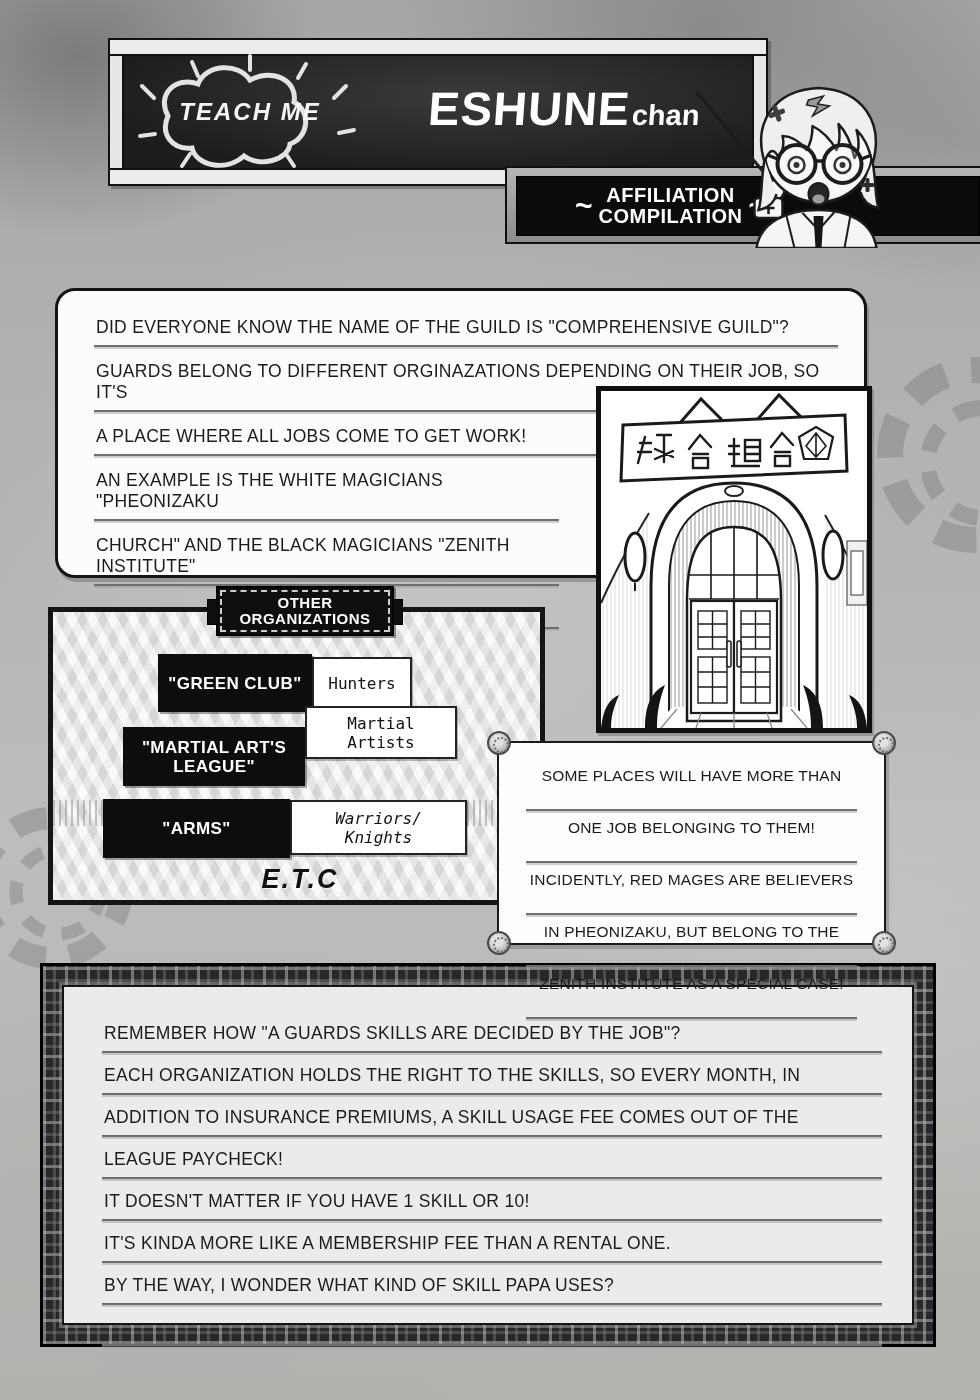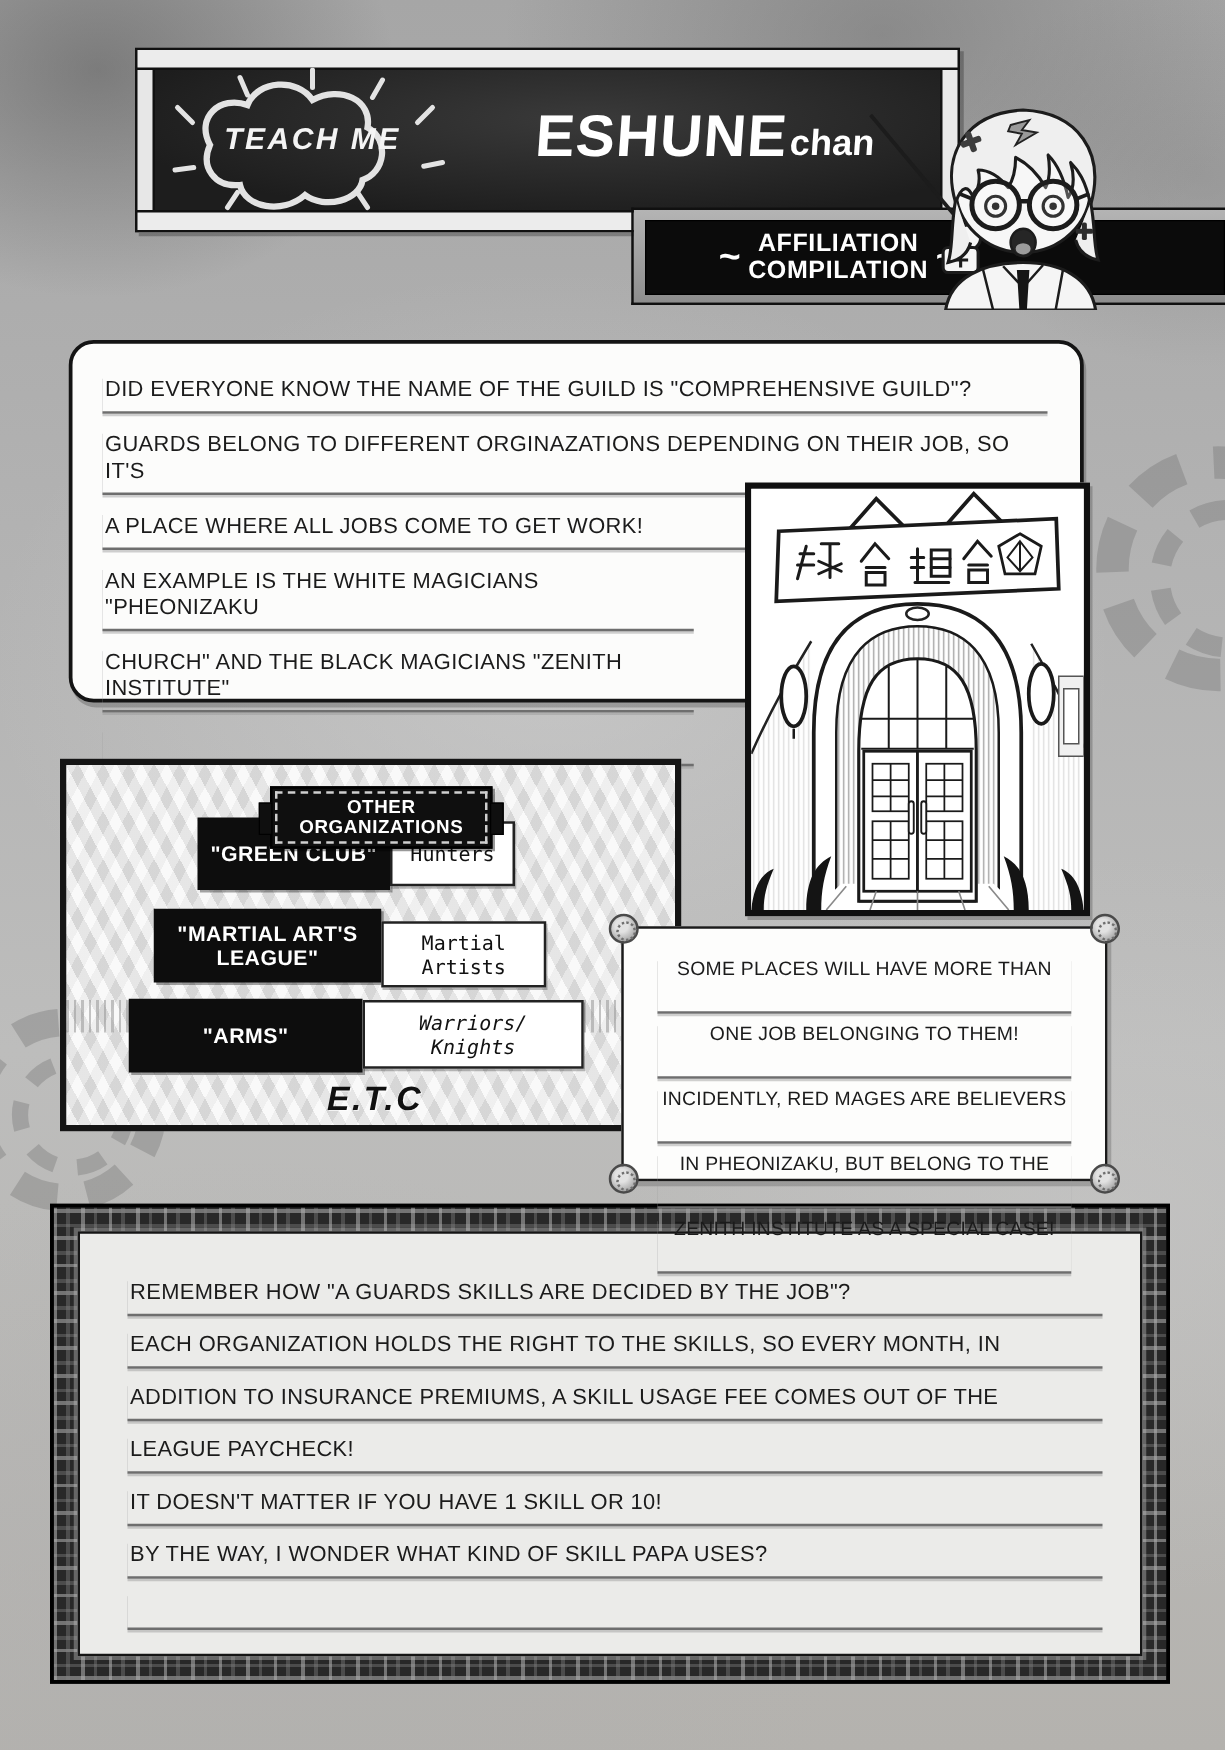--- a/index.html
+++ b/index.html
@@ -37,23 +37,23 @@
   .banner{position:absolute;left:505px;top:166px;width:475px;height:78px;z-index:3;
     background:linear-gradient(180deg,#b4b4b4,#8d8d8d);border:2px solid #101010;border-right:none;
     padding:8px 0 8px 9px;box-sizing:border-box;}
   .banner-black{height:100%;background:#0b0b0b;border:1px solid #000;display:flex;align-items:center;color:#fff;}
   .banner-text{display:flex;align-items:center;margin-left:52px;}
   .banner-tilde{font-size:30px;font-weight:bold;padding:0 6px;}
   .banner-lines{text-align:center;font-weight:bold;font-size:20px;line-height:21px;letter-spacing:.5px;}
   
   .mascot{position:absolute;left:688px;top:52px;width:205px;height:196px;z-index:6;}
   
-  .intro-box{position:absolute;left:55px;top:272px;width:812px;height:290px;box-sizing:border-box;
+  .intro-box{position:absolute;left:55px;top:288px;width:812px;height:290px;box-sizing:border-box;
     background:#fcfcfb;border:3px solid #141414;border-radius:20px;z-index:1;
-    padding:26px 26px 0 24px;box-shadow:2px 4px 0 rgba(60,60,60,.30);}
+    padding:26px 26px 0 36px;box-shadow:2px 4px 0 rgba(60,60,60,.30);}
   .hand-line{font-size:17.5px;letter-spacing:.3px;font-weight:500;
     padding:0 2px 7px 2px;margin-bottom:14px;min-height:20px;
     border-bottom:2px solid #6e6e6e;box-shadow:0 2px 0 rgba(150,150,150,.45);}
   .w62{width:62%;}
   
   .guild-panel{position:absolute;left:596px;top:386px;width:276px;height:347px;box-sizing:border-box;
     background:#fff;border:5px solid #101010;z-index:3;box-shadow:2px 3px 0 rgba(60,60,60,.3);}
   
   .org-panel{position:absolute;left:48px;top:607px;width:497px;height:298px;box-sizing:border-box;
     border:5px solid #151515;z-index:1;
@@ -63,21 +63,21 @@
       repeating-linear-gradient(62deg, rgba(255,255,255,.55) 0 9px, rgba(198,198,198,.28) 9px 18px),
       repeating-linear-gradient(-62deg, rgba(255,255,255,.55) 0 9px, rgba(203,203,203,.28) 9px 18px);
     background-size:100% 26px,100% 100%,100% 100%;
     background-position:0 188px,0 0,0 0;
     background-repeat:no-repeat,repeat,repeat;}
   .org-badge{position:absolute;left:216px;top:586px;width:178px;height:50px;z-index:4;
     background:#0f0f0f;border:2px solid #000;box-sizing:border-box;
     outline:2px dashed #cfcfcf;outline-offset:-6px;
     display:flex;flex-direction:column;align-items:center;justify-content:center;
     color:#fff;font-weight:bold;font-size:15px;line-height:16px;letter-spacing:.5px;
-    box-shadow:2px 2px 0 rgba(0,0,0,.4);margin-top:43px;}
+    box-shadow:2px 2px 0 rgba(0,0,0,.4);}
   .org-badge::before,.org-badge::after{content:"";position:absolute;top:11px;width:9px;height:24px;background:#0f0f0f;border:1px solid #000;}
   .org-badge::before{left:-11px;}
   .org-badge::after{right:-11px;}
   .org-label{position:absolute;z-index:2;background:#0d0d0d;color:#fff;
     display:flex;flex-direction:column;align-items:center;justify-content:center;
     font-weight:bold;font-size:17px;line-height:19px;letter-spacing:.4px;box-shadow:2px 2px 0 rgba(0,0,0,.35);}
   .org-value{position:absolute;z-index:2;background:#fff;border:2px solid #222;box-sizing:border-box;
     display:flex;flex-direction:column;align-items:center;justify-content:center;
     font-family:"DejaVu Sans Mono",monospace;font-size:16px;line-height:19px;color:#111;
     box-shadow:1px 2px 0 rgba(0,0,0,.25);}
@@ -292,21 +292,21 @@
   </div>
   <div class="org-value" style="left:312px;top:657px;width:100px;height:52px;">
     <span>Hunters</span>
     <span></span>
   </div>
 
   <div class="org-label" style="left:123px;top:727px;width:182px;height:59px;">
     <span>"MARTIAL ART'S</span>
     <span>LEAGUE"</span>
   </div>
-  <div class="org-value" style="left:305px;top:737px;width:132px;height:53px;">
+  <div class="org-value" style="left:305px;top:706px;width:152px;height:53px;">
     <span>Martial</span>
     <span>Artists</span>
   </div>
 
   <div class="org-label" style="left:103px;top:799px;width:187px;height:59px;">
     <span>"ARMS"</span>
     <span></span>
   </div>
   <div class="org-value" style="left:290px;top:800px;width:177px;height:55px;font-style:italic;">
     <span>Warriors/</span>
@@ -327,18 +327,19 @@
     <div class="note-line">ZENITH INSTITUTE AS A SPECIAL CASE!</div>
   </div>
 
   <div class="bottom-frame">
     <div class="bottom-inner">
       <div class="hand-line">REMEMBER HOW "A GUARDS SKILLS ARE DECIDED BY THE JOB"?</div>
       <div class="hand-line">EACH ORGANIZATION HOLDS THE RIGHT TO THE SKILLS, SO EVERY MONTH, IN</div>
       <div class="hand-line">ADDITION TO INSURANCE PREMIUMS, A SKILL USAGE FEE COMES OUT OF THE</div>
       <div class="hand-line">LEAGUE PAYCHECK!</div>
       <div class="hand-line">IT DOESN'T MATTER IF YOU HAVE 1 SKILL OR 10!</div>
+      <div class="hand-line">IT'S KINDA MORE LIKE A MEMBERSHIP FEE THAN A RENTAL ONE.</div>
       <div class="hand-line">BY THE WAY, I WONDER WHAT KIND OF SKILL PAPA USES?</div>
       <div class="hand-line"></div>
     </div>
   </div>
 
 </div>
 
 </body></html>

